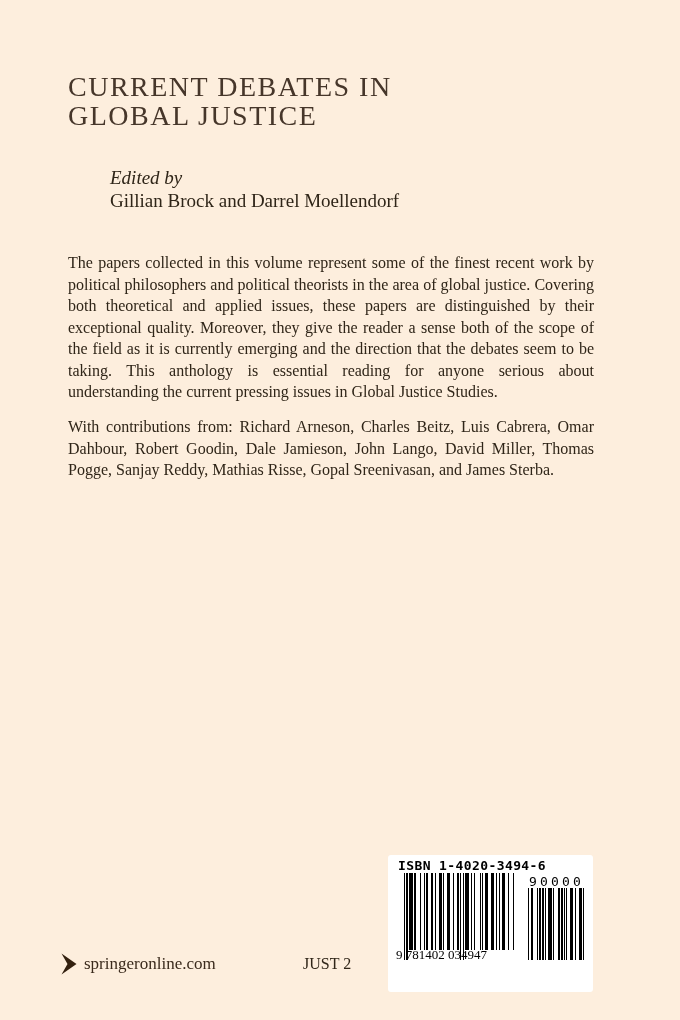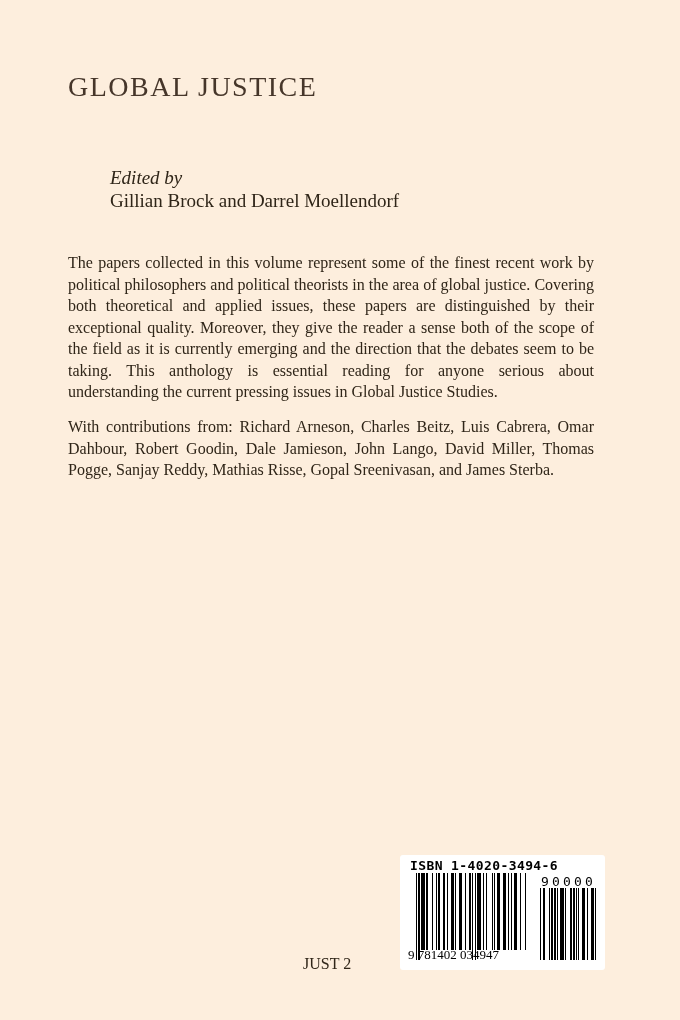--- a/index.html
+++ b/index.html
@@ -14,21 +14,21 @@
   .title span{display:block;}
   .editors{position:absolute;left:68px;top:166px;font-size:19px;line-height:23px;color:var(--text);margin-left:42px;}
   .edited-by{display:block;font-style:italic;}
   .editor-names{display:block;}
   .body-text{position:absolute;left:68px;width:526px;font-size:16px;line-height:21.5px;
              text-align:justify;color:var(--text);}
   .blurb{top:252px;}
   .contributors{top:416px;}
   .reprint{position:absolute;left:68px;top:772px;font-size:16px;color:var(--text);}
   .reprint .journal{font-style:italic;}
-  .barcode-box{position:absolute;left:400px;top:855px;width:205px;height:115px;
+  .barcode-box{position:absolute;left:388px;top:855px;width:205px;height:137px;
                background:#ffffff;border-radius:3px;}
   .isbn-label{position:absolute;left:8px;top:3px;width:152px;text-align:center;
               font-family:"DejaVu Sans Mono", monospace;font-weight:bold;font-size:13px;
               letter-spacing:0.4px;color:#000;white-space:nowrap;}
   .ean13-svg{position:absolute;left:16px;top:18px;width:116px;height:87px;}
   .ean13-num{position:absolute;left:8px;top:92px;font-family:Liberation Serif, serif;
              font-size:13px;color:#000;white-space:pre;}
   .addon-num{position:absolute;left:141px;top:19px;font-family:"DejaVu Sans Mono", monospace;
              font-size:13px;letter-spacing:3.2px;color:#000;white-space:nowrap;}
   .ean5-svg{position:absolute;left:139px;top:33px;width:57px;height:72px;}
@@ -39,20 +39,21 @@
   .chevron svg{display:block;width:18px;height:22px;}
   .website{font-size:17px;color:#3a2a1c;}
   .series-code{position:absolute;left:303px;top:955px;font-size:16px;color:var(--text);}
 </style>
 </head>
 <body>
 
 <div class="cover">
 
   <h1 class="title">
+    <span>CURRENT DEBATES IN</span>
     <span>GLOBAL JUSTICE</span>
   </h1>
 
   <div class="editors">
     <span class="edited-by">Edited by</span>
     <span class="editor-names">Gillian Brock and Darrel Moellendorf</span>
   </div>
 
   <p class="body-text blurb">The papers collected in this volume represent some of the finest recent work by political philosophers and political theorists in the area of global justice. Covering both theoretical and applied issues, these papers are distinguished by their exceptional quality. Moreover, they give the reader a sense both of the scope of the field as it is currently emerging and the direction that the debates seem to be taking. This anthology is essential reading for anyone serious about understanding the current pressing issues in Global Justice Studies.</p>
 
@@ -131,16 +132,24 @@
         <rect x="36" y="0" width="1" height="72"></rect>
         <rect x="37" y="0" width="1" height="72"></rect>
         <rect x="38" y="0" width="1" height="72"></rect>
         <rect x="40" y="0" width="1" height="72"></rect>
         <rect x="44" y="0" width="1" height="72"></rect>
         <rect x="45" y="0" width="1" height="72"></rect>
         <rect x="47" y="0" width="1" height="72"></rect>
       </svg>
   </div>
 
+  <div class="footer-left">
+    <span class="chevron">
+      <svg viewBox="0 0 18 22">
+          <path d="M1.5 0.5 L16.5 11 L1.5 21.5 L7.5 11 Z" fill="#33200f"></path>
+        </svg>
+    </span>
+    <span class="website">springeronline.com</span>
+  </div>
 
   <div class="series-code">JUST 2</div>
 
 </div>
 
 </body></html>

